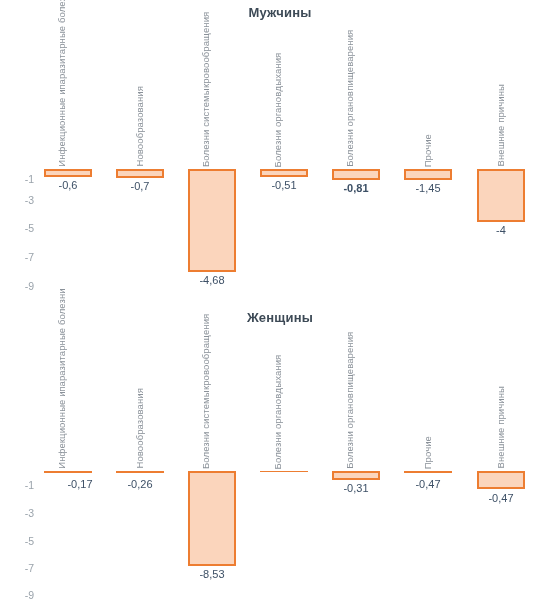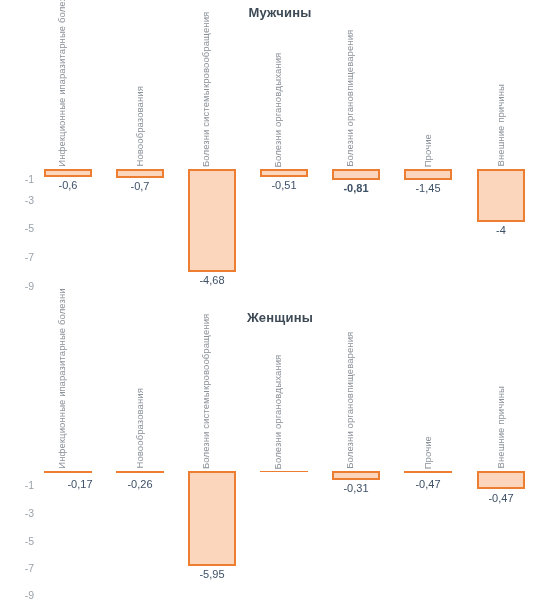--- a/index.html
+++ b/index.html
@@ -195,21 +195,21 @@
       <div class="bar zero" style="left:44px;  top:166px; width:48px;"></div>
       <div class="bar zero" style="left:116px; top:166px; width:48px;"></div>
       <div class="bar" style="left:188px; top:166px; width:48px; height:95px;"></div>
       <div class="bar hairline" style="left:260px; top:166px; width:48px;"></div>
       <div class="bar" style="left:332px; top:166px; width:48px; height:9px;"></div>
       <div class="bar zero" style="left:404px; top:166px; width:48px;"></div>
       <div class="bar" style="left:477px; top:166px; width:48px; height:18px;"></div>
 
       <div class="vlabel" style="left:54px;  top:174px; width:52px;">-0,17</div>
       <div class="vlabel" style="left:114px; top:174px; width:52px;">-0,26</div>
-      <div class="vlabel" style="left:185px; top:264px; width:54px;">-5,95</div>
+      <div class="vlabel" style="left:185px; top:264px; width:54px;">-8,53</div>
       <div class="vlabel" style="left:258px; top:174px; width:52px;"></div>
       <div class="vlabel" style="left:330px; top:178px; width:52px;">-0,31</div>
       <div class="vlabel" style="left:402px; top:174px; width:52px;">-0,47</div>
       <div class="vlabel" style="left:475px; top:188px; width:52px;">-0,47</div>
 
       <div class="catwrap" style="left:56px;  top:164px;">
           <div class="catcol">
             <span>Инфекционные и</span>
             <span>паразитарные болезни</span>
           </div>

